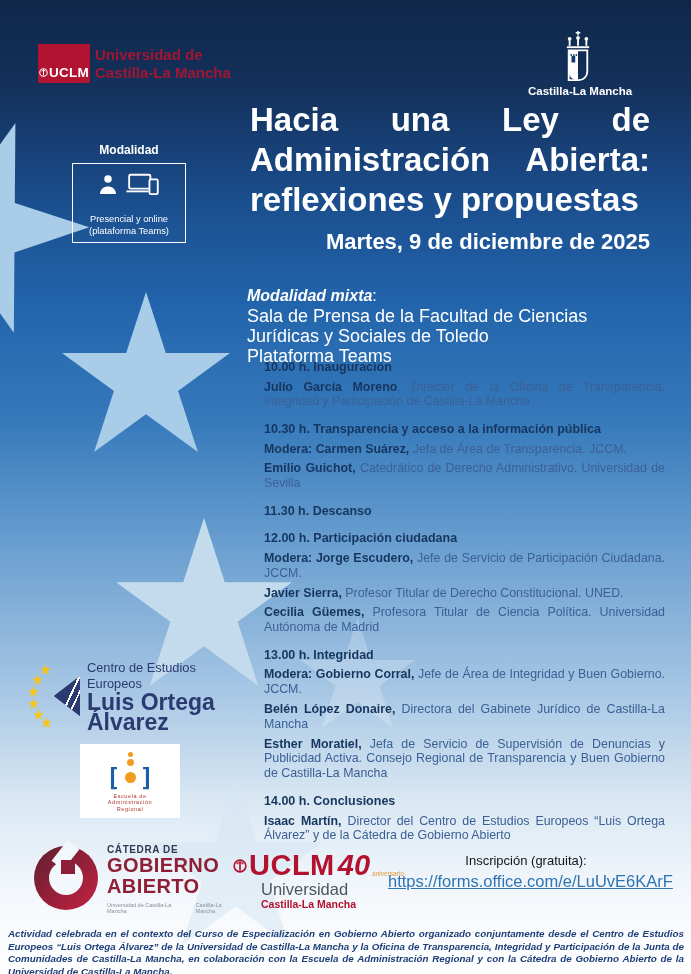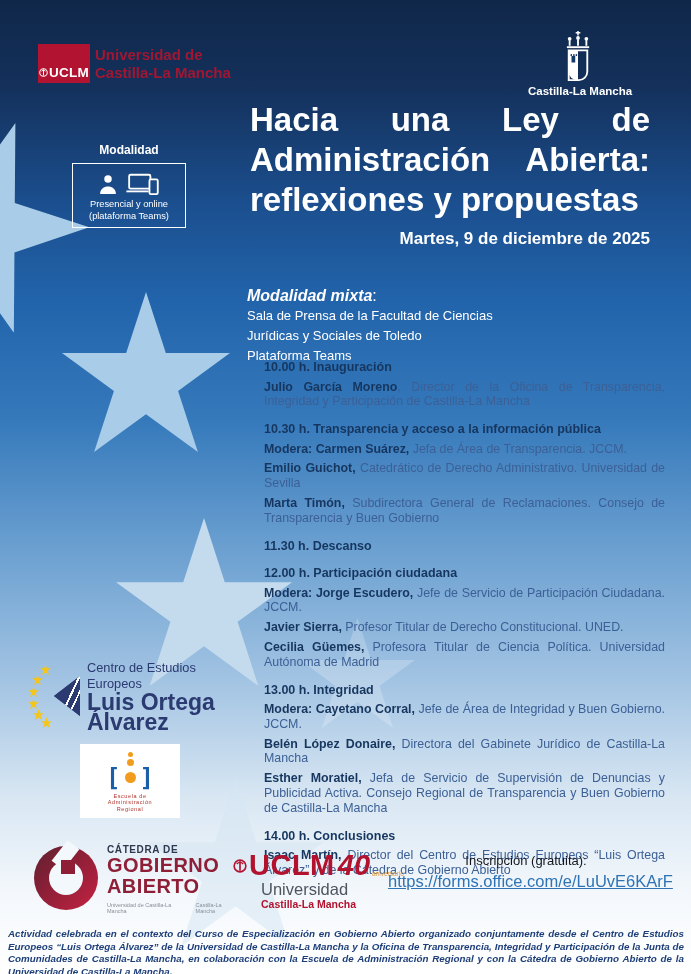--- a/index.html
+++ b/index.html
@@ -19,33 +19,33 @@
   .uclm-label{position:absolute;left:95px;top:46px;color:#a21631;font-weight:bold;font-size:15px;line-height:17.5px;}
   .clm-logo{position:absolute;left:528px;top:30px;width:100px;text-align:center;}
   .clm-logo svg{display:block;margin:0 auto;}
   .clm-logo .clm-text{color:#fff;font-weight:bold;font-size:11.5px;margin-top:3px;white-space:nowrap;}
 
   
   .modalidad{position:absolute;left:72px;top:143px;width:114px;text-align:center;}
   .modalidad .m-title{color:#fff;font-weight:bold;font-size:12px;margin-bottom:6px;}
   .m-box{border:1.5px solid #fff;padding:7px 4px 5px 4px;}
   .m-icons{display:flex;justify-content:center;align-items:center;gap:8px;height:26px;}
-  .m-box .m-line{color:#fff;font-size:9.3px;line-height:11.5px;margin-top:2px;}
+  .m-box .m-line{color:#fff;font-size:9.3px;line-height:11.5px;margin-top:17px;}
 
   
   .title-block{position:absolute;left:250px;top:100px;width:400px;color:#fff;}
   .title-line{font-size:33px;font-weight:bold;line-height:40px;text-align:justify;text-align-last:justify;}
   .title-line.last{text-align:left;text-align-last:left;}
-  .date-line{font-size:17px;font-weight:bold;text-align:right;margin-top:9px;padding-right:0px;}
+  .date-line{font-size:22px;font-weight:bold;text-align:right;margin-top:9px;padding-right:0px;}
 
   
   .venue{position:absolute;left:247px;top:286px;width:401px;text-align:left;color:#fff;}
   .venue .v-head{font-size:16px;line-height:20px;}
   .venue .v-head .it{font-style:italic;font-weight:bold;}
-  .venue .v-line{font-size:13px;line-height:20px;}
+  .venue .v-line{font-size:18px;line-height:20px;}
 
   
   .program{position:absolute;left:264px;top:360px;width:401px;}
   .p-heading{color:#16365f;font-weight:bold;font-size:12.5px;line-height:14.5px;margin-top:13px;text-align:left;}
   .p-heading:first-child{margin-top:0;}
   .p-entry{color:#3c6096;font-size:12.4px;line-height:14.8px;margin-top:5px;text-align:justify;}
   .p-entry .pb{color:#16365f;font-weight:bold;}
 
   
   .cee{position:absolute;left:28px;top:664px;width:212px;height:64px;display:flex;align-items:center;}
@@ -174,28 +174,27 @@
     <div class="v-line">Jurídicas y Sociales de Toledo</div>
     <div class="v-line">Plataforma Teams</div>
   </div>
 
   <div class="program">
       <div class="p-heading">10.00 h. Inauguración</div>
       <div class="p-entry"><span class="pb">Julio García Moreno</span>, Director de la Oficina de Transparencia, Integridad y Participación de Castilla-La Mancha</div>
       <div class="p-heading">10.30 h. Transparencia y acceso a la información pública</div>
       <div class="p-entry"><span class="pb">Modera: Carmen Suárez,</span> Jefa de Área de Transparencia. JCCM.</div>
       <div class="p-entry"><span class="pb">Emilio Guichot,</span> Catedrático de Derecho Administrativo. Universidad de Sevilla</div>
-      <div class="p-entry"><span class="pb">Marta Timón,</span> Subdirectora General de Reclamaciones. Consejo de Transparencia y Buen Gobierno</div>
       <div class="p-heading">11.30 h. Descanso</div>
       <div class="p-heading">12.00 h. Participación ciudadana</div>
       <div class="p-entry"><span class="pb">Modera: Jorge Escudero,</span> Jefe de Servicio de Participación Ciudadana. JCCM.</div>
       <div class="p-entry"><span class="pb">Javier Sierra,</span> Profesor Titular de Derecho Constitucional. UNED.</div>
       <div class="p-entry"><span class="pb">Cecilia Güemes,</span> Profesora Titular de Ciencia Política. Universidad Autónoma de Madrid</div>
       <div class="p-heading">13.00 h. Integridad</div>
-      <div class="p-entry"><span class="pb">Modera: Cayetano Corral,</span> Jefe de Área de Integridad y Buen Gobierno. JCCM.</div>
+      <div class="p-entry"><span class="pb">Modera: Gobierno Corral,</span> Jefe de Área de Integridad y Buen Gobierno. JCCM.</div>
       <div class="p-entry"><span class="pb">Belén López Donaire,</span> Directora del Gabinete Jurídico de Castilla-La Mancha</div>
       <div class="p-entry"><span class="pb">Esther Moratiel,</span> Jefa de Servicio de Supervisión de Denuncias y Publicidad Activa. Consejo Regional de Transparencia y Buen Gobierno de Castilla-La Mancha</div>
       <div class="p-heading">14.00 h. Conclusiones</div>
       <div class="p-entry"><span class="pb">Isaac Martín,</span> Director del Centro de Estudios Europeos “Luis Ortega Álvarez” y de la Cátedra de Gobierno Abierto</div>
     </div>
 
   <div class="cee">
     <div class="cee-stars">
       <div class="cee-star" style="left:12px;top:0;"></div>
       <div class="cee-star" style="left:4px;top:10px;"></div>

